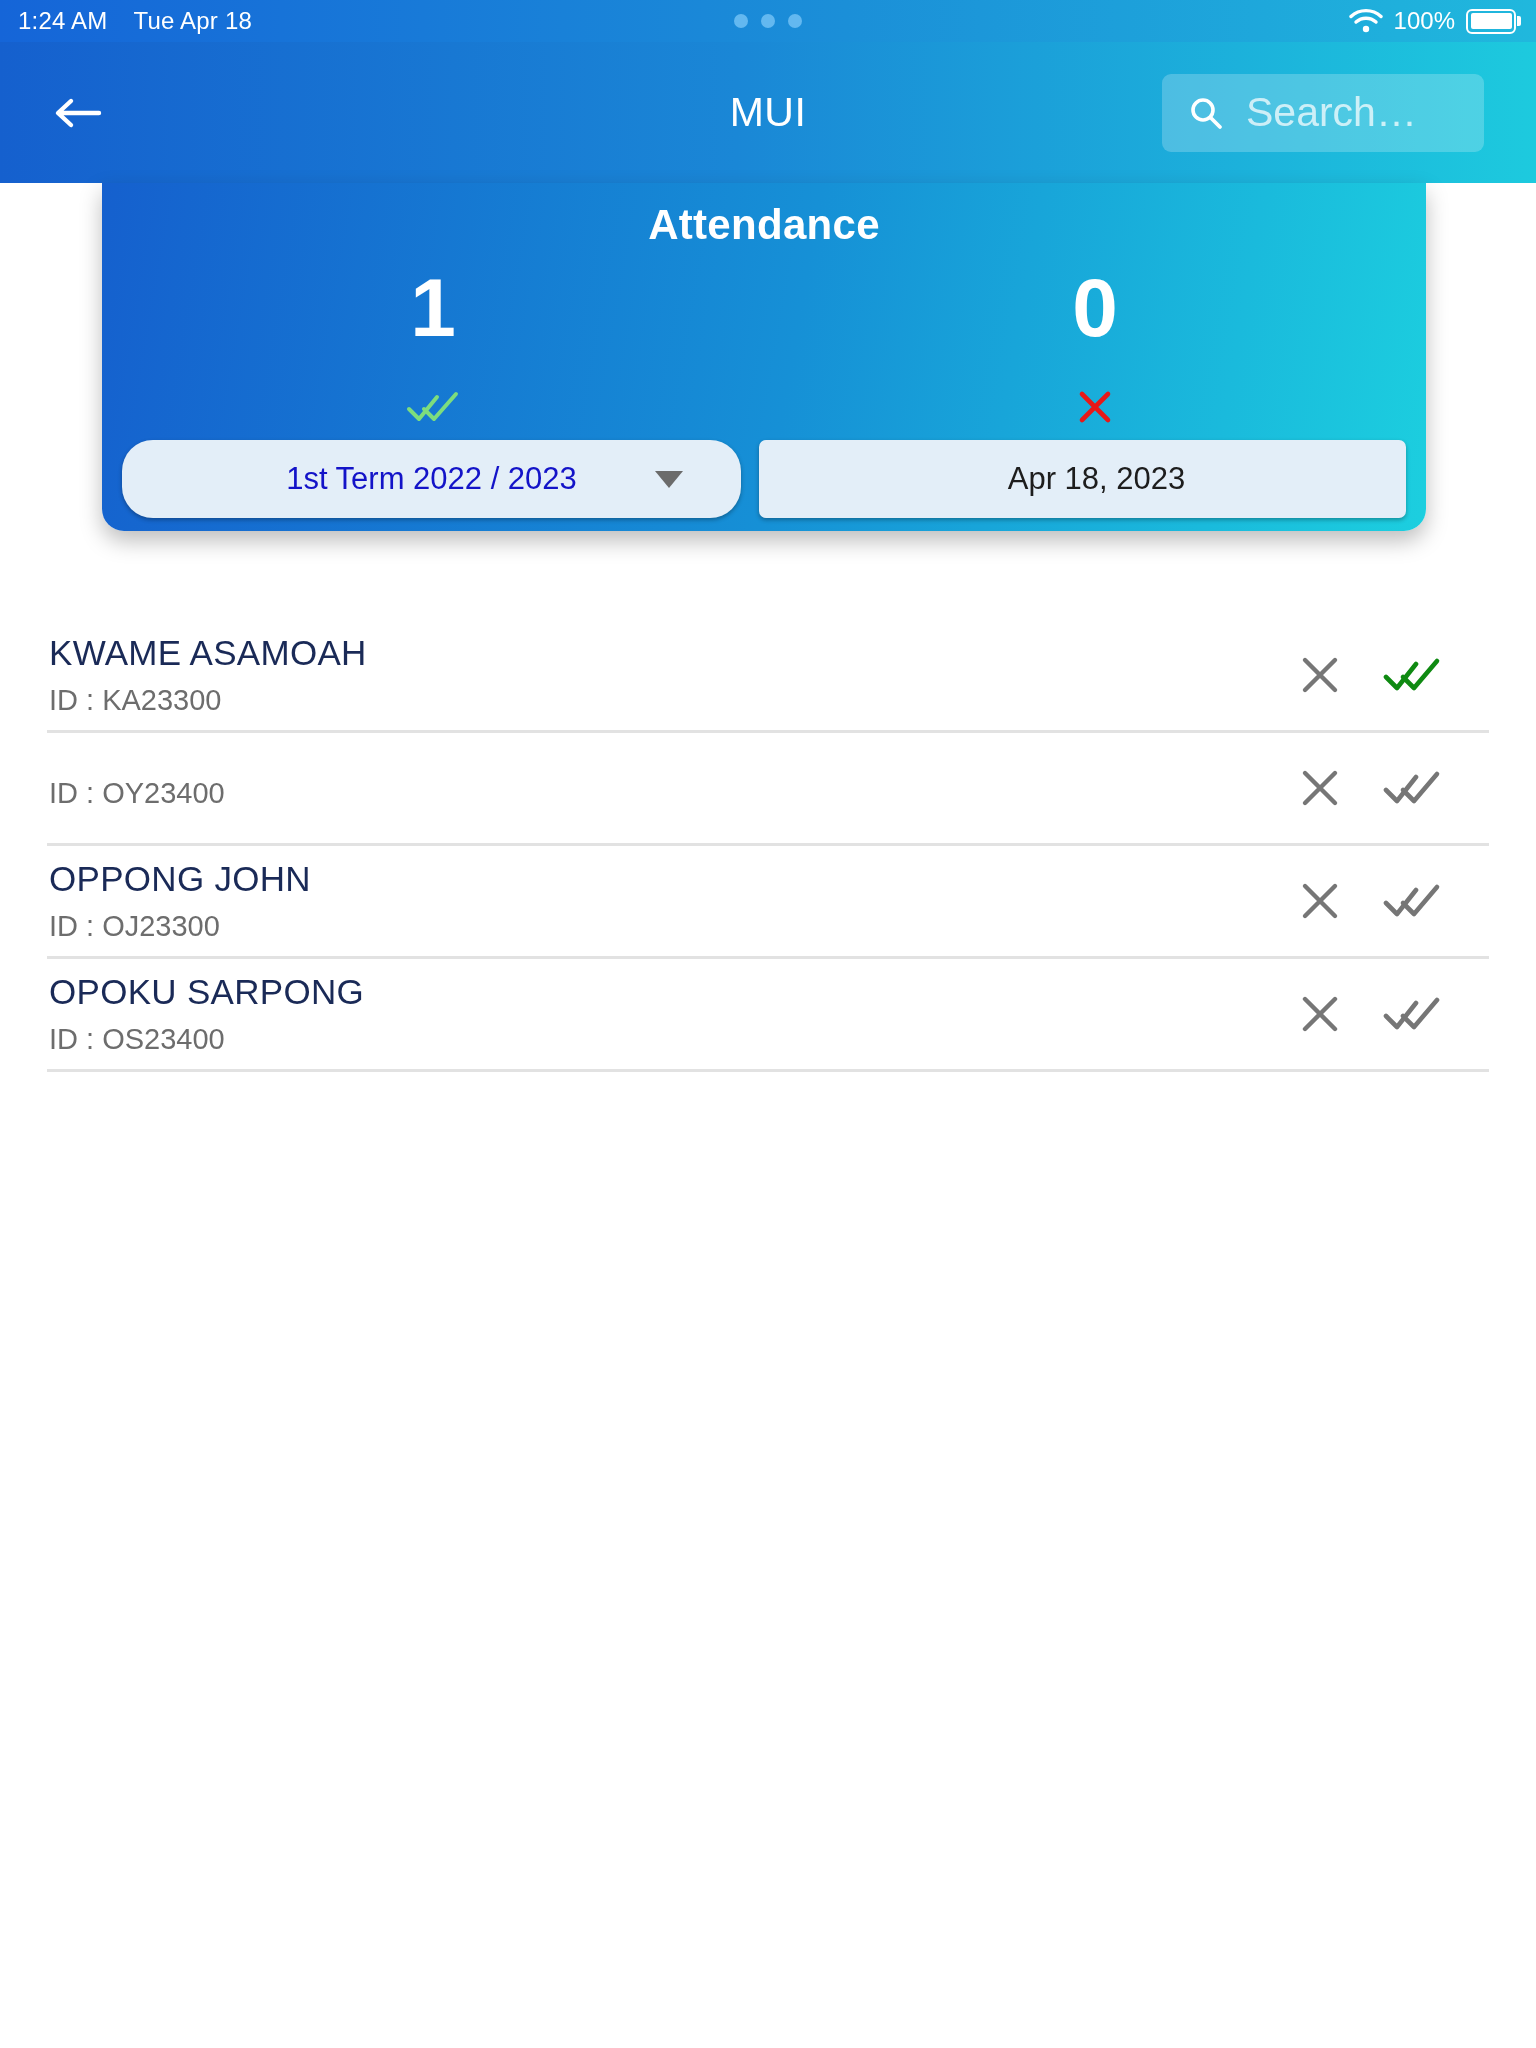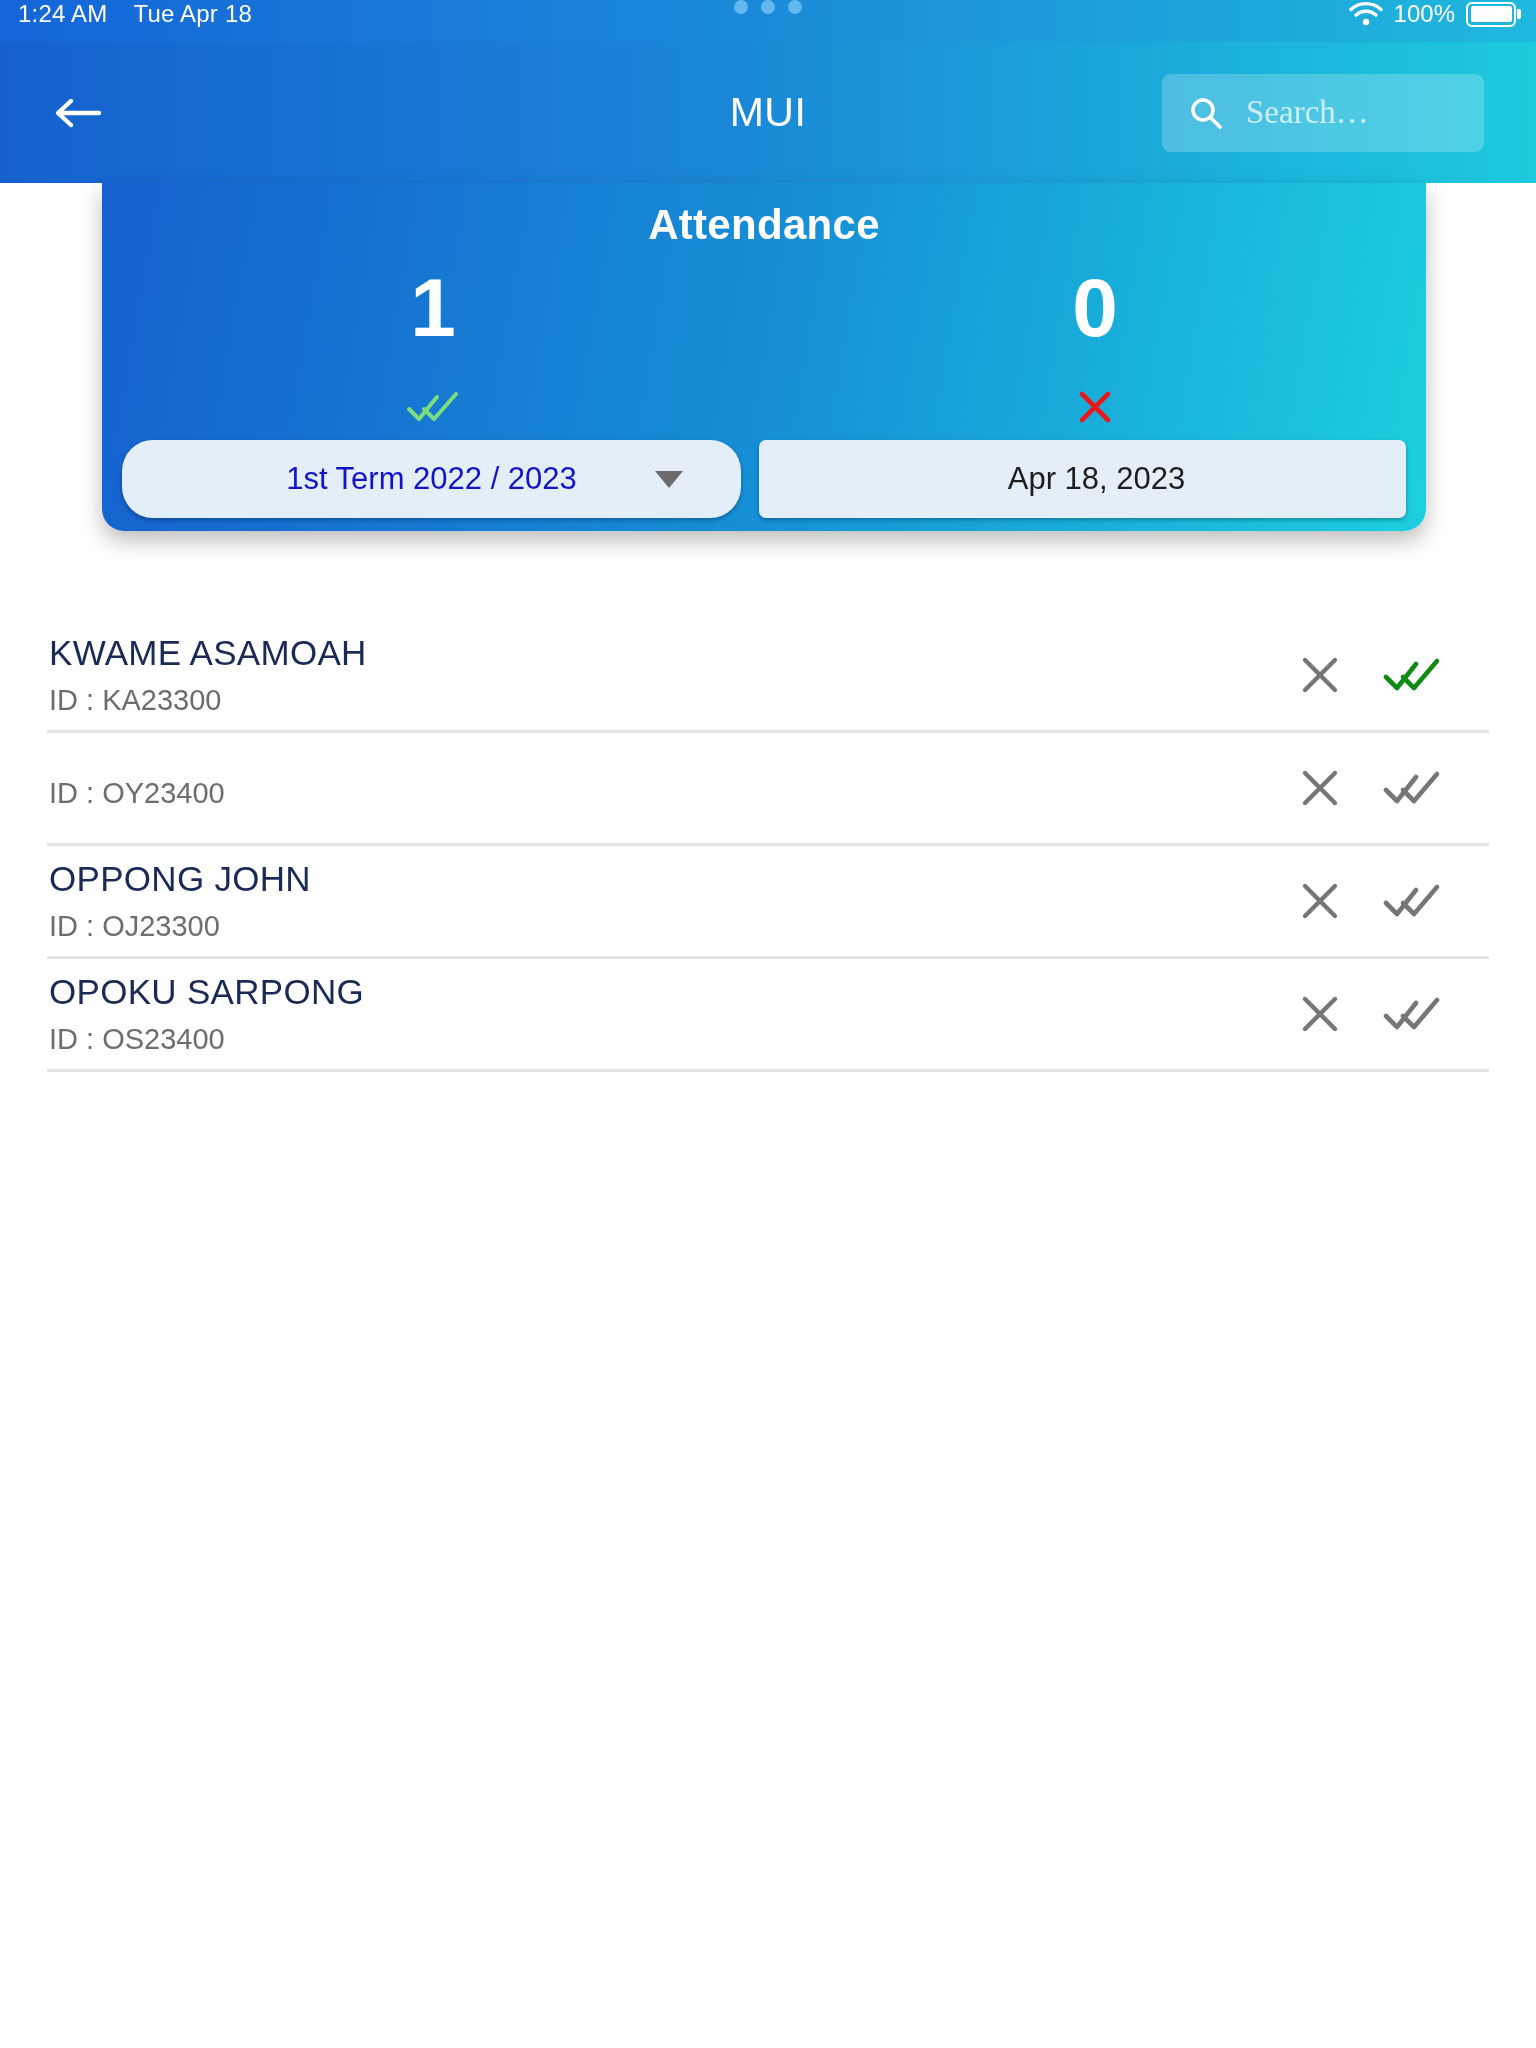--- a/index.html
+++ b/index.html
@@ -7,21 +7,21 @@
     width:1536px; height:2048px;
     background:#ffffff;
     font-family:"Liberation Sans", sans-serif;
     overflow:hidden;
   }
 
   
   .statusbar{
     position:absolute; top:0; left:0; width:1536px; height:42px;
     background:linear-gradient(90deg,#1565d8 0%, #1b8fd8 55%, #20b8dd 100%);
-    display:flex; align-items:flex-start; color:#ffffff;
+    display:flex; align-items:center; color:#ffffff;
   }
   .sb-left{ display:flex; align-items:center; gap:26px; margin-left:18px; font-size:24px; letter-spacing:.2px; }
   .sb-center{ position:absolute; left:50%; transform:translateX(-50%); display:flex; gap:13px; }
   .sb-dot{ width:14px; height:14px; border-radius:50%; background:#63b8f0; }
   .sb-right{ position:absolute; right:20px; display:flex; align-items:center; gap:11px; font-size:24px; }
   .wifi-ico{ display:block; }
   .battery{
     width:50px; height:25px; border:2.5px solid #ffffff; border-radius:6px;
     position:relative; display:flex; align-items:center; padding:2.5px;
   }
@@ -45,21 +45,21 @@
     position:absolute; left:50%; transform:translateX(-50%);
     color:#ffffff; font-size:41px; font-weight:400; letter-spacing:.5px;
   }
   .search-box{
     position:absolute; right:52px; width:322px; height:78px;
     background:rgba(255,255,255,0.22); border-radius:9px;
     display:flex; align-items:center; padding-left:26px; gap:22px; cursor:text;
   }
   .search-input{
     background:transparent; border:none; outline:none;
-    color:#ffffff; font-size:33px; font-family:Liberation Serif, serif;
+    color:#ffffff; font-size:41px; font-family:Liberation Sans, sans-serif;
     width:210px;
   }
   .search-input::placeholder{ color:rgba(255,255,255,0.72); }
 
   
   .card-wrap{ position:absolute; top:183px; left:102px; width:1324px; }
   .att-card{
     width:100%; height:348px;
     background:linear-gradient(100deg,#1560ce 0%, #1690d6 52%, #1ccfdf 100%);
     border-radius:0 0 22px 22px;

